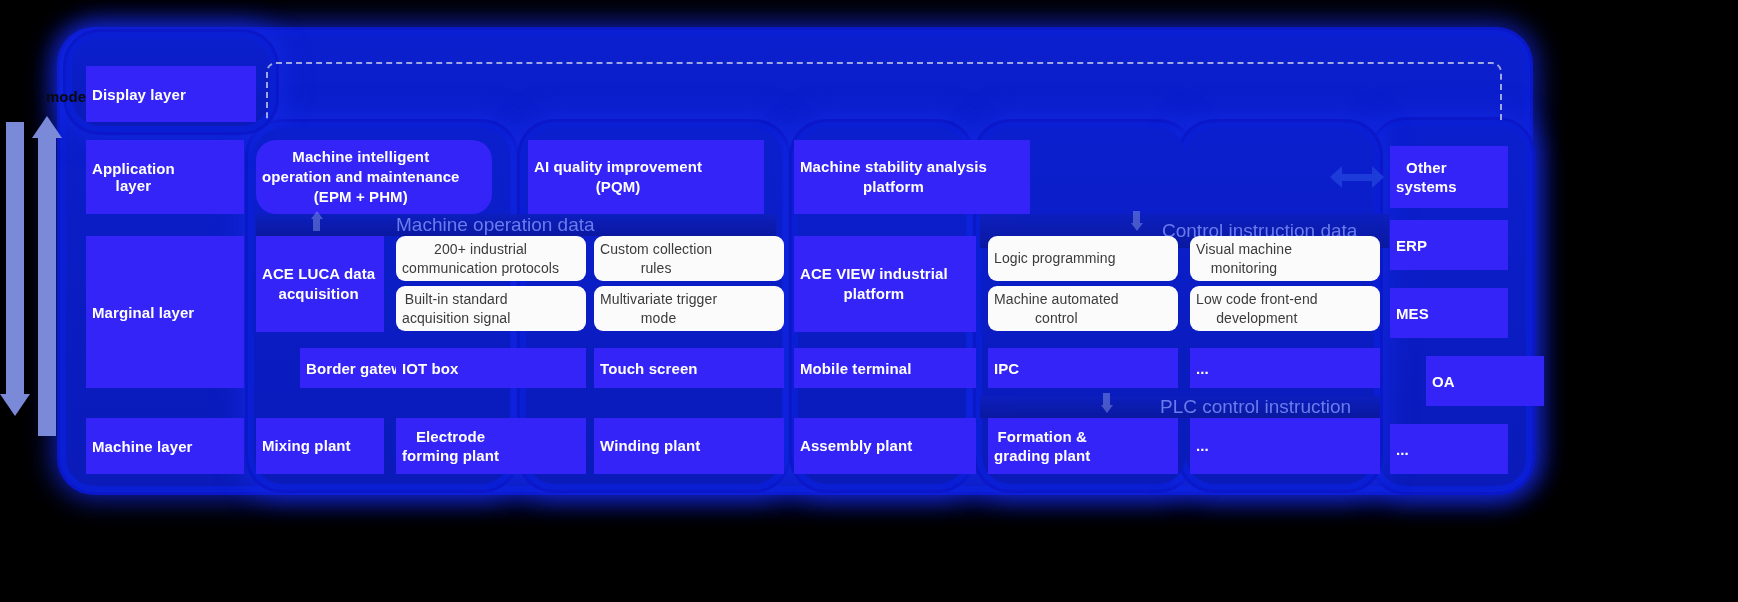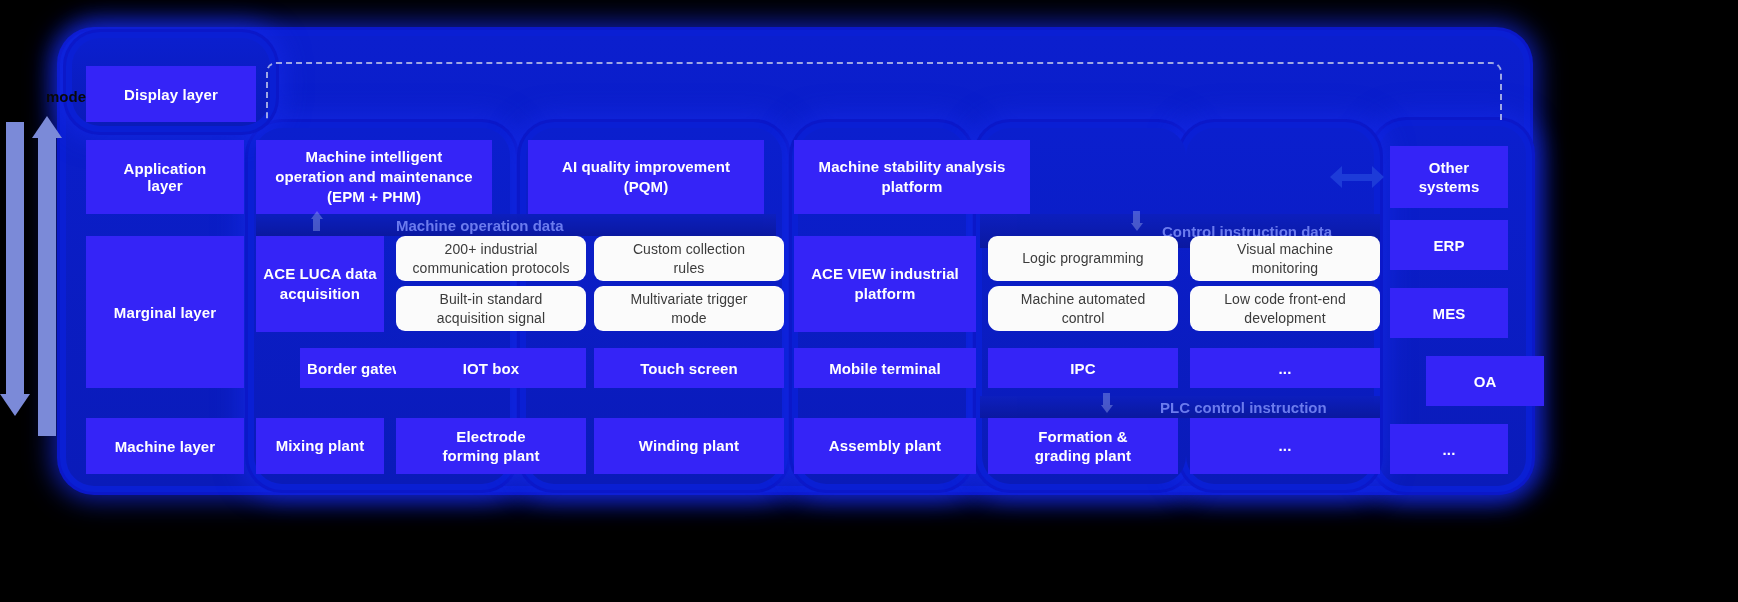--- a/index.html
+++ b/index.html
@@ -20,43 +20,43 @@
   }
   .shell-inner{
     position:absolute;
     border-radius:28px;
     background:linear-gradient(180deg,#0b1fce 0%,#0a1bb9 100%);
   }
 
   
   .box{
     position:absolute;
-    display:flex;align-items:center;justify-content:center;
+    display:flex;align-items:center;
     text-align:center;
     color:#fff;
     font-weight:700;
     letter-spacing:.1px;
     box-sizing:border-box;
     padding:5px 6px;
   }
   .box.blue{background:#3524f7;}
   .box.white{
     background:#fbfbfb;color:#3b3b3b;font-weight:400;border-radius:9px;
   }
   .box.lbl{font-size:15px;}
   .f14{font-size:14px;}
   .f15{font-size:15px;}
 
   
   .band{
     position:absolute;
     display:flex;align-items:center;
     color:#6f7ff0;
-    font-size:15px;
-    font-weight:700;
+    font-size:19px;
+    font-weight:400;
     background:linear-gradient(180deg,#0d1fbe 0%,#0a189f 100%);
     opacity:.96;
   }
   .band span{position:absolute;}
 
   
   .flowarrow{
     position:absolute;width:13px;
     opacity:.42;
   }
@@ -142,21 +142,21 @@
   </div>
 
   <div class="box blue lbl" style="left:86px;top:236px;width:158px;height:152px;">
     <span>Marginal layer</span>
   </div>
 
   <div class="box blue lbl" style="left:86px;top:418px;width:158px;height:56px;">
     <span>Machine layer</span>
   </div>
 
-  <div class="box blue f15" style="left:256px;top:140px;width:236px;height:74px;white-space:pre-line;line-height:1.35;">
+  <div class="box blue f15" style="left:256px;top:140px;width:236px;height:74px;white-space:pre-line;line-height:1.35;border-radius:20px;">
     <span>Machine intelligent
 operation and maintenance
 (EPM + PHM)</span>
   </div>
   <div class="box blue f15" style="left:528px;top:140px;width:236px;height:74px;white-space:pre-line;line-height:1.35;">
     <span>AI quality improvement
 (PQM)</span>
   </div>
   <div class="box blue f15" style="left:794px;top:140px;width:236px;height:74px;white-space:pre-line;line-height:1.35;">
     <span>Machine stability analysis
@@ -170,21 +170,21 @@
   </div>
 
   <div class="band" style="left:256px;top:214px;width:520px;height:22px;">
     <div class="flowarrow up" style="left:54px;top:-3px;">
       <div class="head"></div>
       <div class="stem"></div>
     </div>
     <span style="left:140px;">Machine operation data</span>
   </div>
 
-  <div class="band" style="left:980px;top:214px;width:400px;height:34px;">
+  <div class="band" style="left:980px;top:214px;width:400px;height:34px;padding-left:9px;">
     <div class="flowarrow down" style="left:150px;top:-3px;">
       <div class="stem"></div>
       <div class="head"></div>
     </div>
     <span style="left:182px;">Control instruction data</span>
   </div>
 
   <div class="box blue f15" style="left:256px;top:236px;width:128px;height:96px;white-space:pre-line;line-height:1.35;">
     <span>ACE LUCA data
 acquisition</span>
@@ -212,21 +212,21 @@
 platform</span>
   </div>
 
   <div class="box white f14" style="left:988px;top:236px;width:190px;height:45px;white-space:pre-line;line-height:1.35;">
     <span>Logic programming</span>
   </div>
   <div class="box white f14" style="left:1190px;top:236px;width:190px;height:45px;white-space:pre-line;line-height:1.35;">
     <span>Visual machine
 monitoring</span>
   </div>
-  <div class="box white f14" style="left:988px;top:286px;width:190px;height:45px;white-space:pre-line;line-height:1.35;border-radius:11px;">
+  <div class="box white f14" style="left:988px;top:286px;width:190px;height:45px;white-space:pre-line;line-height:1.35;">
     <span>Machine automated
 control</span>
   </div>
   <div class="box white f14" style="left:1190px;top:286px;width:190px;height:45px;white-space:pre-line;line-height:1.35;">
     <span>Low code front-end
 development</span>
   </div>
 
   <div class="box blue f15" style="left:256px;top:348px;width:128px;height:40px;margin-left:44px;">
     <span>Border gateway</span>

